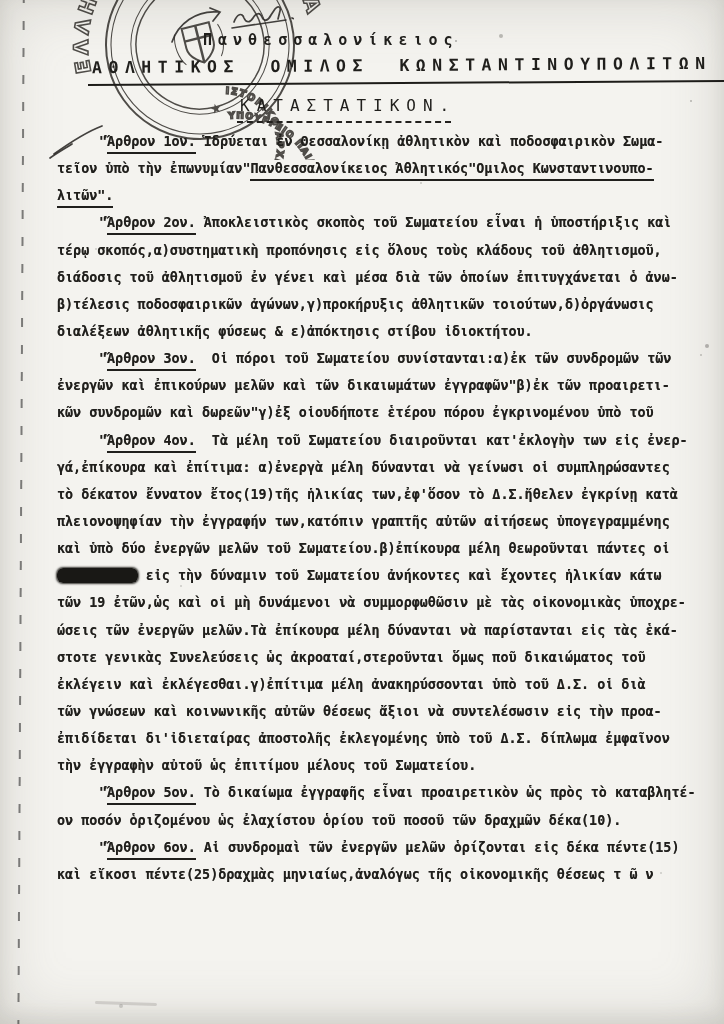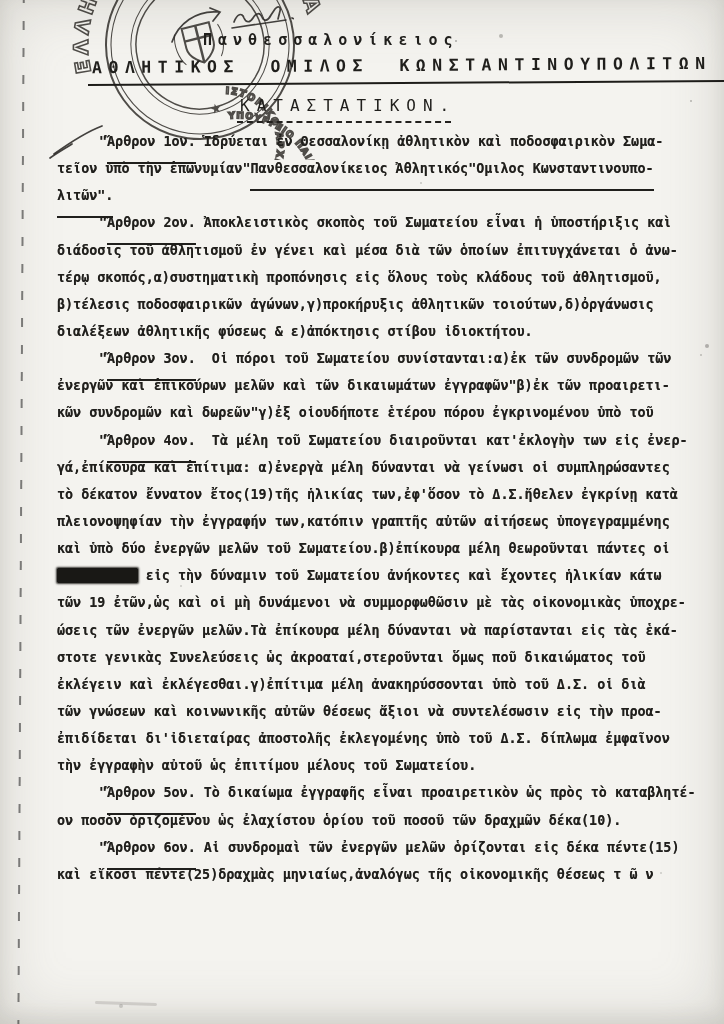--- a/index.html
+++ b/index.html
@@ -39,23 +39,23 @@
     border-top:2.5px dashed #23211e;z-index:3;
   }
   
   .doc{
     position:absolute;left:57px;top:128px;width:662px;z-index:3;
     font-size:13.4px;font-weight:bold;line-height:27.15px;
     text-shadow:0 0 .5px rgba(25,24,20,.55);
   }
   .doc-line{white-space:pre;height:27.15px;}
   .doc-line.indent{padding-left:42px;}
-  .seg-u{border-bottom:2px solid currentColor;padding-bottom:13px;}
+  .seg-u{border-bottom:2px solid currentColor;padding-bottom:3px;}
   .seg-x{
-    background:#191815;color:transparent;border-radius:1px;
+    background:#191815;color:transparent;border-radius:6px;
     box-shadow:0 0 2px 1px rgba(22,21,18,.85);text-shadow:none;
   }
   
   .stamp{position:absolute;left:50px;top:-75px;z-index:2;opacity:.82;}
   .stamp *{fill:none;stroke:#2b2824;}
   .stamp text{fill:#2b2824;stroke:none;font-family:"DejaVu Sans",sans-serif;font-weight:bold;}
   
   .scribble,.pen-mark{position:absolute;z-index:4;}
   .scribble path,.pen-mark path{fill:none;stroke:#2a2825;stroke-width:1.7;stroke-linecap:round;opacity:.88;}
   
@@ -122,22 +122,22 @@
   <div class="h2">ΑΘΛΗΤΙΚΟΣ ΟΜΙΛΟΣ ΚΩΝΣΤΑΝΤΙΝΟΥΠΟΛΙΤΩΝ</div>
   <div class="h2-underline"></div>
   <div class="title">ΚΑΤΑΣΤΑΤΙΚΟΝ.</div>
   <div class="title-underline"></div>
 
   <div class="doc">
       <div class="doc-line indent"><span class="seg-n">"</span><span class="seg-u">Ἄρθρον 1ον.</span><span class="seg-n"> Ἱδρύεται ἐν Θεσσαλονίκῃ ἀθλητικὸν καὶ ποδοσφαιρικὸν Σωμα-</span></div>
       <div class="doc-line"><span class="seg-n">τεῖον ὑπὸ τὴν ἐπωνυμίαν"</span><span class="seg-u">Πανθεσσαλονίκειος Ἀθλητικός"Ομιλος Κωνσταντινουπο-</span></div>
       <div class="doc-line"><span class="seg-u">λιτῶν".</span></div>
       <div class="doc-line indent"><span class="seg-n">"</span><span class="seg-u">Ἄρθρον 2ον.</span><span class="seg-n"> Ἀποκλειστικὸς σκοπὸς τοῦ Σωματείου εἶναι ἡ ὑποστήριξις καὶ</span></div>
+      <div class="doc-line"><span class="seg-n">τέρῳ σκοπός,α)συστηματικὴ προπόνησις εἰς ὅλους τοὺς κλάδους τοῦ ἀθλητισμοῦ,</span></div>
       <div class="doc-line"><span class="seg-n">διάδοσις τοῦ ἀθλητισμοῦ ἐν γένει καὶ μέσα διὰ τῶν ὁποίων ἐπιτυγχάνεται ὁ ἀνω-</span></div>
-      <div class="doc-line"><span class="seg-n">τέρῳ σκοπός,α)συστηματικὴ προπόνησις εἰς ὅλους τοὺς κλάδους τοῦ ἀθλητισμοῦ,</span></div>
       <div class="doc-line"><span class="seg-n">β)τέλεσις ποδοσφαιρικῶν ἀγώνων,γ)προκήρυξις ἀθλητικῶν τοιούτων,δ)ὀργάνωσις</span></div>
       <div class="doc-line"><span class="seg-n">διαλέξεων ἀθλητικῆς φύσεως &amp; ε)ἀπόκτησις στίβου ἰδιοκτήτου.</span></div>
       <div class="doc-line indent"><span class="seg-n">"</span><span class="seg-u">Ἄρθρον 3ον.</span><span class="seg-n">  Οἱ πόροι τοῦ Σωματείου συνίστανται:α)ἐκ τῶν συνδρομῶν τῶν</span></div>
       <div class="doc-line"><span class="seg-n">ἐνεργῶν καὶ ἐπικούρων μελῶν καὶ τῶν δικαιωμάτων ἐγγραφῶν"β)ἐκ τῶν προαιρετι-</span></div>
       <div class="doc-line"><span class="seg-n">κῶν συνδρομῶν καὶ δωρεῶν"γ)ἐξ οἱουδήποτε ἑτέρου πόρου ἐγκρινομένου ὑπὸ τοῦ</span></div>
       <div class="doc-line indent"><span class="seg-n">"</span><span class="seg-u">Ἄρθρον 4ον.</span><span class="seg-n">  Τὰ μέλη τοῦ Σωματείου διαιροῦνται κατ'ἐκλογὴν των εἰς ἐνερ-</span></div>
       <div class="doc-line"><span class="seg-n">γά,ἐπίκουρα καὶ ἐπίτιμα: α)ἐνεργὰ μέλη δύνανται νὰ γείνωσι οἱ συμπληρώσαντες</span></div>
       <div class="doc-line"><span class="seg-n">τὸ δέκατον ἔννατον ἔτος(19)τῆς ἡλικίας των,ἐφ'ὅσον τὸ Δ.Σ.ἤθελεν ἐγκρίνῃ κατὰ</span></div>
       <div class="doc-line"><span class="seg-n">πλειονοψηφίαν τὴν ἐγγραφήν των,κατόπιν γραπτῆς αὐτῶν αἰτήσεως ὑπογεγραμμένης</span></div>
       <div class="doc-line"><span class="seg-n">καὶ ὑπὸ δύο ἐνεργῶν μελῶν τοῦ Σωματείου.β)ἐπίκουρα μέλη θεωροῦνται πάντες οἱ</span></div>

